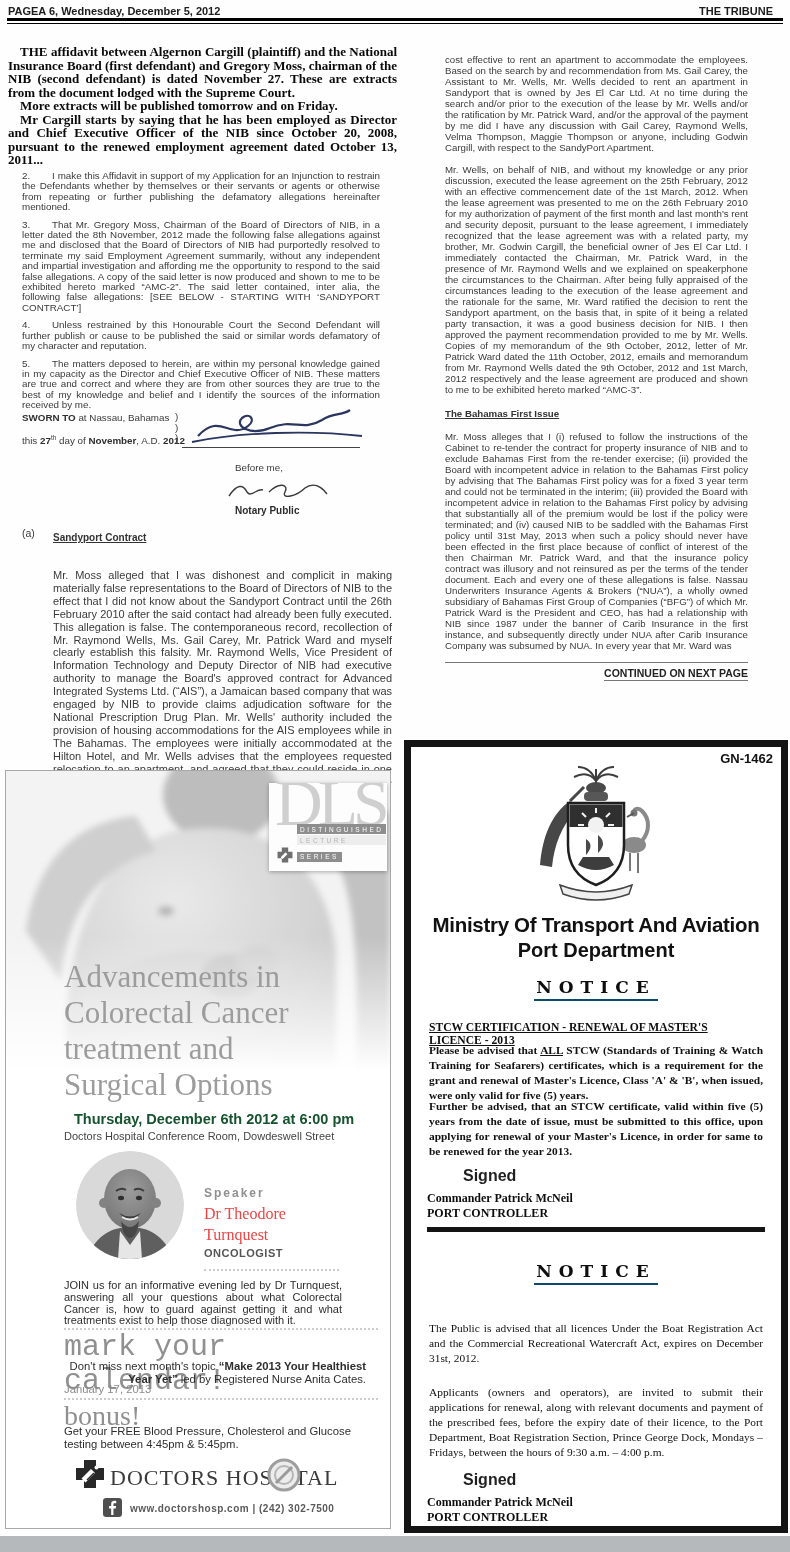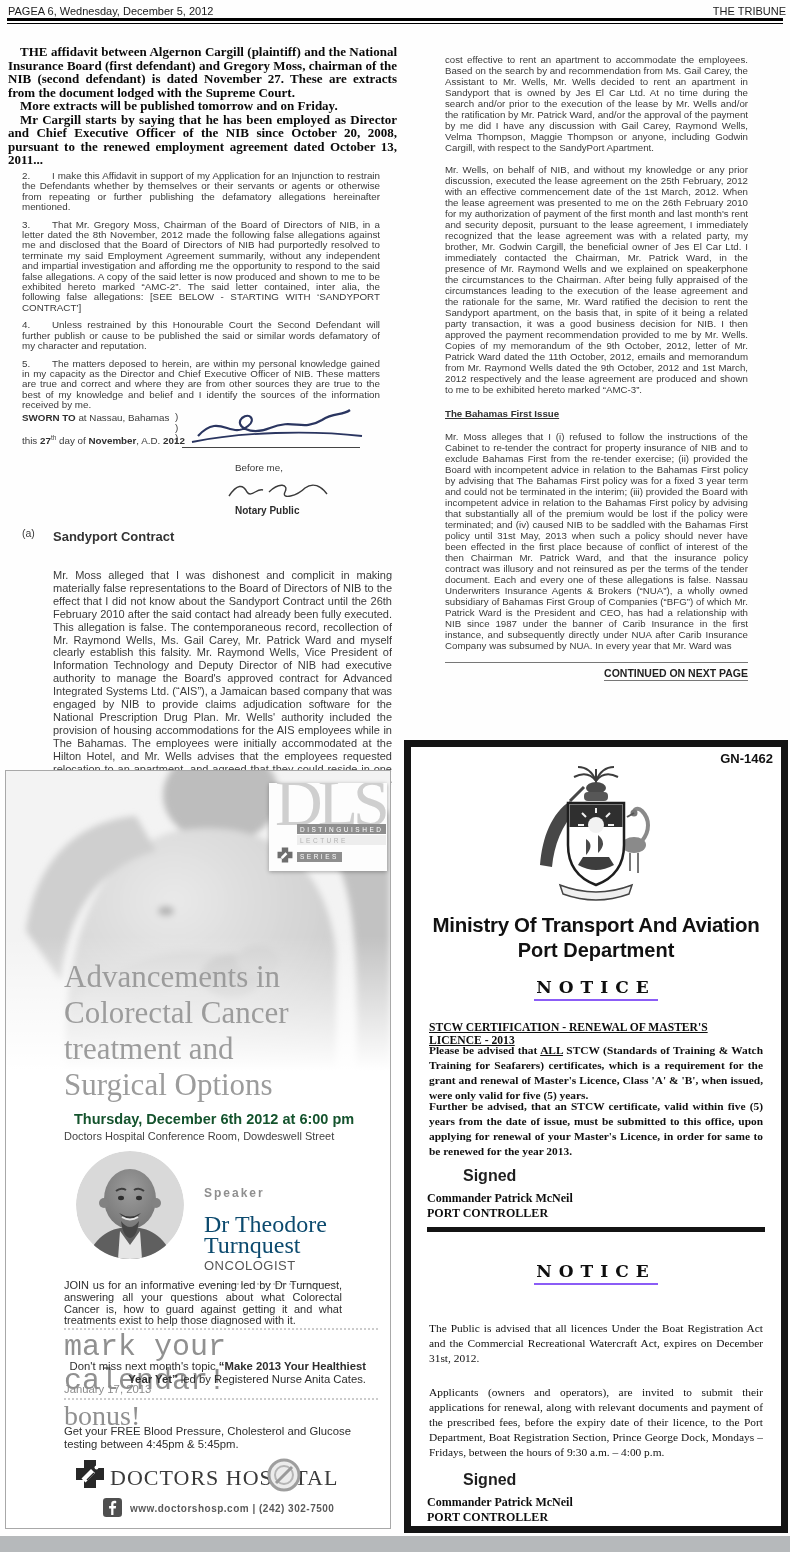--- a/index.html
+++ b/index.html
@@ -1,21 +1,21 @@
 <!DOCTYPE html>
 <html><head>
 <meta charset="utf-8">
 <style>
   html,body{margin:0;padding:0;background:#e8e8e8;}
   .page{position:relative;width:790px;height:1552px;background:#fefefe;margin:0 auto;
         font-family:"Liberation Sans",sans-serif;color:#222;overflow:hidden;}
 
   
-  .masthead-row{position:absolute;top:5px;left:8px;right:4px;display:flex;
-                justify-content:space-between;font-size:11px;font-weight:normal;color:#1c1c1c;}
+  .masthead-row{position:absolute;top:5px;left:8px;right:17px;display:flex;
+                justify-content:space-between;font-size:11px;font-weight:bold;color:#1c1c1c;}
   .double-rule{position:absolute;top:18px;left:7px;right:7px;height:2px;
                border-top:3px solid #000;border-bottom:1px solid #000;}
   .banner{position:absolute;top:25px;left:7px;right:7px;height:15px;background:#0d0d0d;
           color:#fff;font-weight:bold;font-size:12px;line-height:15px;text-align:center;letter-spacing:.4px;}
 
   
   .intro{position:absolute;top:45px;left:8px;width:389px;font-family:"Liberation Serif",serif;
          font-weight:bold;font-size:13px;line-height:13.5px;text-align:justify;color:#0a0a0a;}
   .intro p{margin:0;text-indent:12px;}
 
@@ -34,21 +34,21 @@
   .sworn-underline{position:absolute;left:160px;top:35px;width:178px;border-bottom:1.2px solid #444;}
   .sworn-sig{position:absolute;left:168px;top:-10px;width:175px;height:45px;}
 
   .before-me{position:absolute;top:462px;left:22px;width:370px;height:60px;font-size:9.8px;color:#3a3a3a;}
   .bm-text{position:absolute;left:213px;top:0;}
   .bm-sig{position:absolute;left:200px;top:12px;width:112px;height:30px;}
   .bm-label{position:absolute;left:213px;top:43px;font-weight:bold;font-size:10px;color:#2c2c2c;}
 
   .sec-a{position:absolute;top:527px;left:53px;width:339px;color:#3a3a3a;}
   .sec-label{position:absolute;left:-31px;top:0;font-size:10.5px;}
-  .sec-heading{font-weight:bold;font-size:13px;color:#333;}
+  .sec-heading{font-weight:bold;text-decoration:underline;font-size:10px;color:#333;}
   .sec-body{margin-top:24px;font-size:11px;line-height:12.9px;text-align:justify;height:223px;overflow:hidden;}
 
   
   .rcol{position:absolute;top:54px;left:445px;width:303px;height:686px;font-size:9.7px;
         line-height:11px;color:#3a3a3a;text-align:justify;overflow:hidden;}
   .rcol p{margin:0 0 11px;}
   .b-head{position:relative;margin:13px 0 12px;}
   .b-heading{font-weight:bold;text-decoration:underline;color:#333;}
   .continued{margin-top:4px;border-top:1px solid #777;padding-top:5px;text-align:right;}
   .continued span{font-weight:bold;font-size:10.5px;border-bottom:1px solid #777;padding-bottom:1px;color:#222;}
@@ -66,23 +66,23 @@
   .dls-b1,.dls-b3{background:#8e8e8e;color:#fff;}
   .dls-b2{background:#ededed;color:#b3b3b3;}
   .dls-b3{display:inline-block;}
   .dh-title{position:absolute;left:58px;top:188px;font-family:"Liberation Serif",serif;
             font-size:31px;line-height:36px;color:#9c9c9c;white-space:pre-line;}
   .dh-datetime{position:absolute;left:68px;top:340px;font-size:14.5px;font-weight:bold;color:#14532d;}
   .dh-location{position:absolute;left:58px;top:359px;font-size:11px;color:#444;}
   .dh-headshot{position:absolute;left:70px;top:380px;width:108px;height:108px;border-radius:50%;overflow:hidden;}
   .dh-speaker{position:absolute;left:198px;top:415px;}
   .spk-label{font-size:12px;font-weight:bold;letter-spacing:2px;color:#8f8f8f;}
-  .spk-name{font-family:"Liberation Serif",serif;font-size:24px;line-height:21px;color:#0c4a6e;
-            white-space:pre-line;margin-top:14px;}
-  .spk-title{font-size:13px;color:#555;margin-top:2px;letter-spacing:.5px;}
+  .spk-name{font-family:"Liberation Serif",serif;font-size:16px;line-height:21px;color:#ef4444;
+            white-space:pre-line;margin-top:3px;}
+  .spk-title{font-size:11px;color:#555;margin-top:2px;letter-spacing:.5px;font-weight:bold;}
   .spk-dotted{margin-top:10px;width:135px;border-top:2px dotted #ccc;}
   .dh-join{position:absolute;left:58px;top:509px;width:278px;font-size:11px;line-height:11.8px;
            color:#2e2e2e;text-align:justify;}
   .dh-dot1{position:absolute;left:58px;right:12px;top:557px;border-top:2px dotted #ccc;}
   .dh-cal-head{position:absolute;left:58px;top:559px;font-family:Liberation Mono, monospace;font-size:30px;color:#909090;}
   .dh-cal-text{position:absolute;left:58px;top:589px;width:302px;font-size:11.3px;line-height:13px;color:#2e2e2e;text-align:right;}
   .dh-cal-date{position:absolute;left:58px;top:612px;font-size:11.3px;color:#8a8a8a;}
   .dh-dot2{position:absolute;left:58px;right:12px;top:627px;border-top:2px dotted #ccc;}
   .dh-bonus-head{position:absolute;left:58px;top:629px;font-family:"Liberation Serif",serif;font-size:28px;color:#909090;}
   .dh-bonus-text{position:absolute;left:58px;top:654px;width:302px;font-size:11.3px;line-height:13px;color:#2e2e2e;}
@@ -96,21 +96,21 @@
   
   .ad-port{position:absolute;left:404px;top:740px;width:370px;height:779px;background:#fff;
            border:7px solid #141414;}
   .gn{position:absolute;top:4px;right:8px;font-size:13px;font-weight:bold;color:#111;}
   .coa{position:absolute;top:14px;left:115px;width:140px;height:146px;}
   .ministry{position:absolute;top:166px;left:0;right:0;text-align:center;font-size:20.5px;
             font-weight:bold;color:#111;letter-spacing:-.3px;}
   .dept{position:absolute;top:192px;left:0;right:0;text-align:center;font-size:20px;font-weight:bold;color:#111;}
   .notice{position:absolute;left:0;right:0;text-align:center;}
   .notice span{display:inline-block;font-family:"DejaVu Serif",serif;font-weight:bold;font-size:17px;
-               letter-spacing:7px;color:#0e0e0e;border-bottom:2px solid #8b5cf6;padding:0 2px 2px 2px;}
+               letter-spacing:7px;color:#0e0e0e;border-bottom:2px solid #0c4a6e;padding:0 2px 2px 2px;}
   .notice1{top:230px;}
   .notice2{top:514px;}
   .stcw-h{position:absolute;top:274px;left:18px;right:18px;font-family:"Liberation Serif",serif;
           font-weight:bold;font-size:11.6px;color:#0e0e0e;text-decoration:underline;}
   .port-p{position:absolute;left:18px;width:334px;font-family:"Liberation Serif",serif;
           font-size:11.4px;line-height:15px;color:#111;text-align:justify;}
   .port-bold{font-weight:bold;}
   .u-all{text-decoration:underline;}
   .p-stcw1{top:296px;}
   .p-stcw2{top:352px;}

